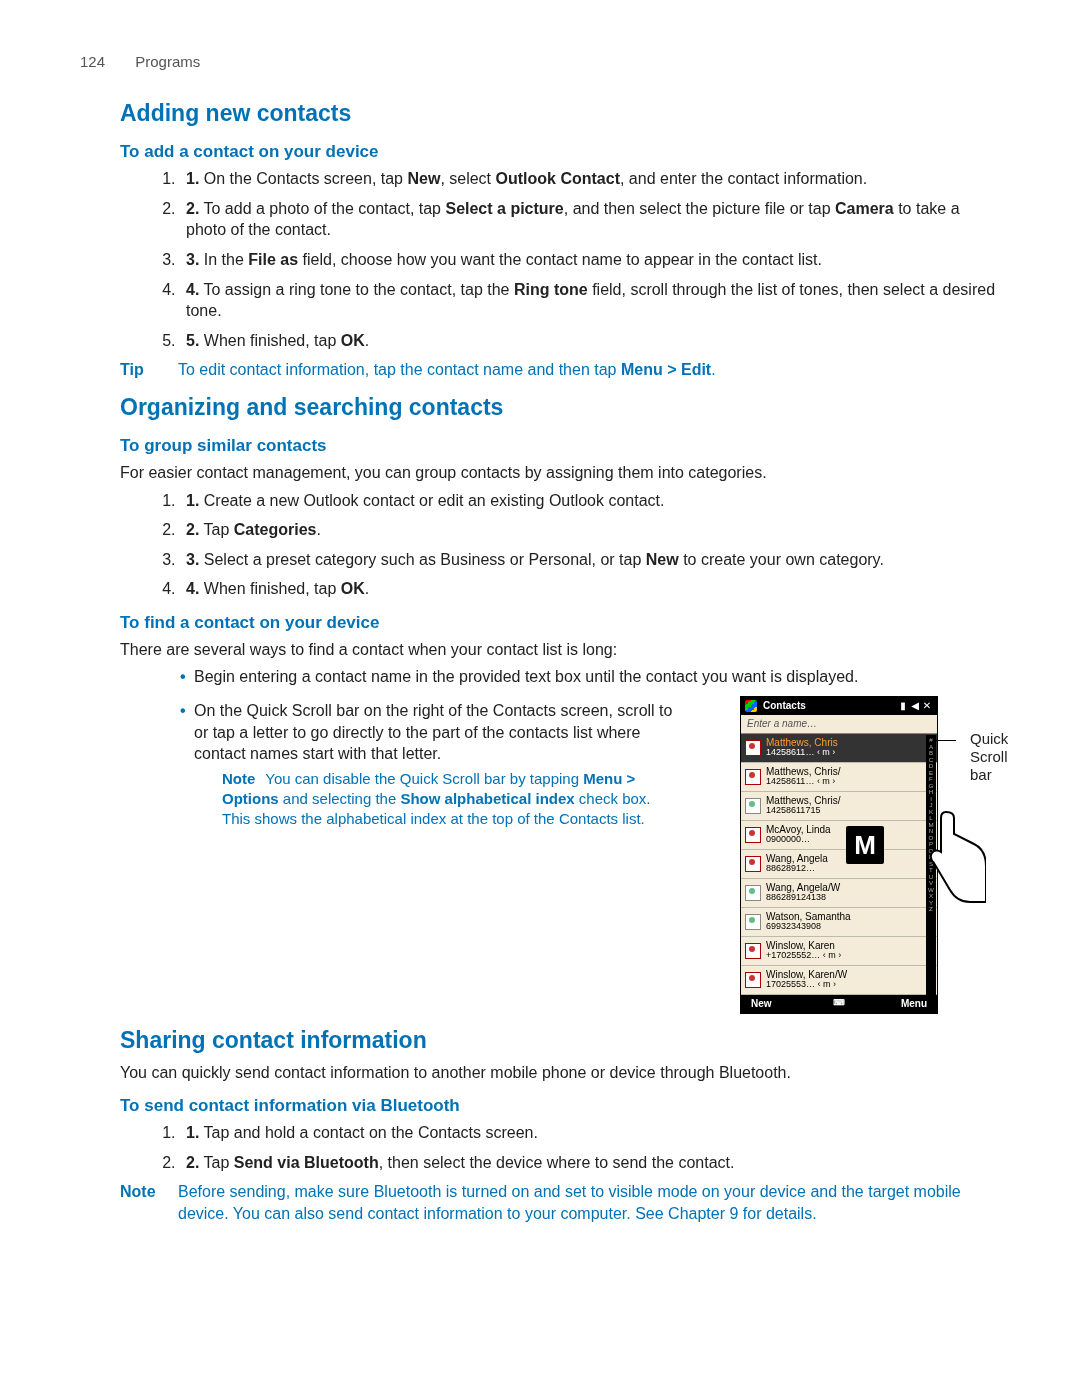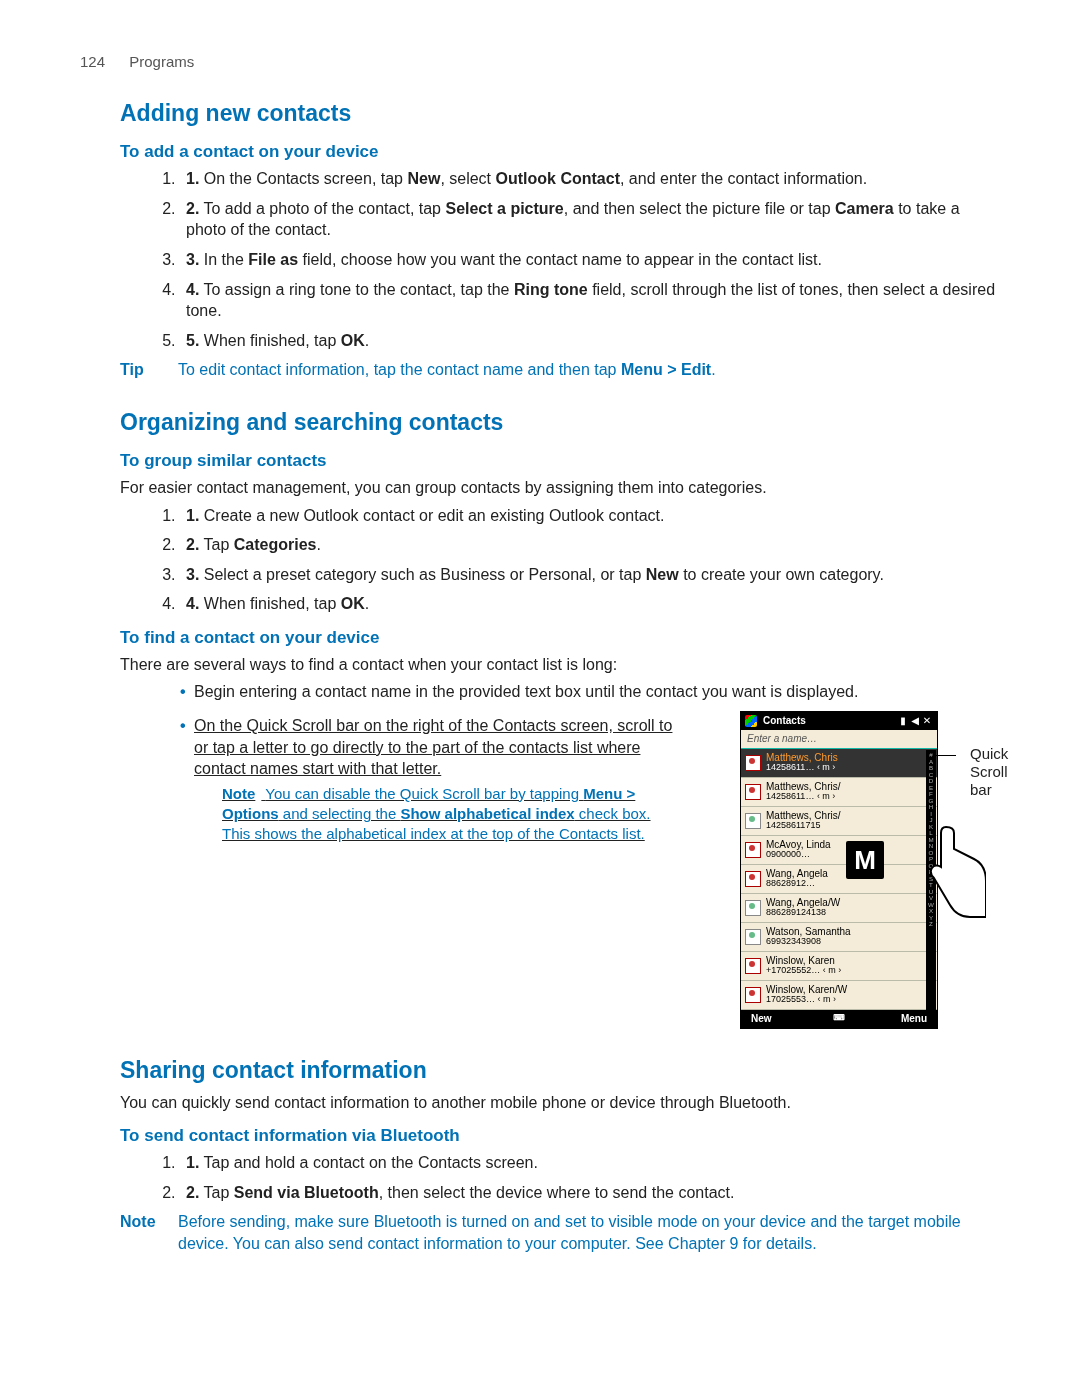--- a/index.html
+++ b/index.html
@@ -6,26 +6,26 @@
   body{
     width:1080px;
     font-family:"Segoe UI","Myriad Pro","Trebuchet MS",Arial,sans-serif;
     color:#222;
     font-size:16px;
     line-height:1.35;
     padding:52px 80px 80px 80px;
     box-sizing:border-box;
   }
   .page-header{font-size:15px;color:#555;margin-bottom:26px;}
-  .page-header .num{margin-right:20px;}
+  .page-header .num{margin-right:26px;}
   h2.section{
     color:#0072b5;
     font-size:23px;
     font-weight:700;
-    margin:26px 0 6px 40px;
+    margin:11px 0 6px 40px;
   }
   h3.sub{
     color:#0072b5;
     font-size:17px;
     font-weight:700;
     margin:12px 0 4px 40px;
   }
   p.body{margin:2px 0 6px 40px;}
   ol.steps{margin:4px 0 4px 60px;padding:0;}
   ol.steps li{margin:4px 0 8px 40px;padding-left:6px;}
@@ -33,21 +33,21 @@
   ul.bullets{list-style:none;margin:4px 0 4px 100px;padding:0;}
   ul.bullets>li{position:relative;margin:4px 0 8px 0;padding-left:14px;}
   ul.bullets>li::before{content:"•";color:#0072b5;position:absolute;left:0;top:0;font-weight:700;}
   .note-row{display:flex;margin:6px 0 6px 40px;}
   .note-row .lbl{color:#0072b5;font-weight:700;flex:0 0 58px;}
   .note-row .txt{color:#0072b5;flex:1;}
   b{font-weight:700;}
 
   
   .with-figure{display:flex;align-items:flex-start;margin-left:100px;}
-  .with-figure .text-col{flex:1;padding-right:20px;text-decoration:underline;}
+  .with-figure .text-col{flex:1;padding-right:20px;}
   .with-figure .text-col ul.inner{list-style:none;margin:0;padding:0;}
   .with-figure .text-col ul.inner>li{position:relative;margin:4px 0 8px 0;padding-left:14px;}
   .with-figure .text-col ul.inner>li::before{content:"•";color:#0072b5;position:absolute;left:0;top:0;font-weight:700;}
   .inner-note{margin:4px 0 8px 28px;color:#0072b5;font-size:15px;}
   .inner-note .nlbl{font-weight:700;margin-right:6px;}
 
   
   .phone-wrap{position:relative;width:260px;flex:0 0 260px;margin-left:44px;}
   .phone{
     width:196px;background:#000;border:1px solid #000;font-size:10px;color:#fff;

